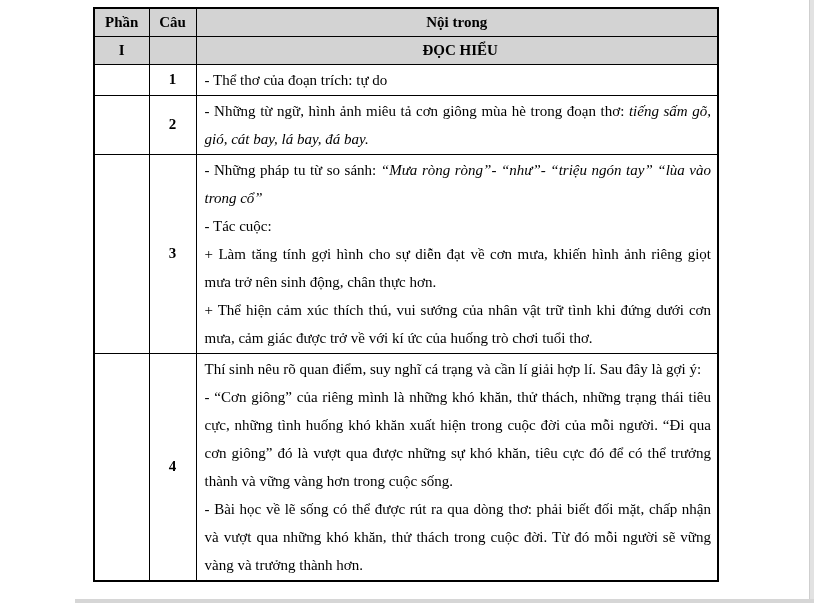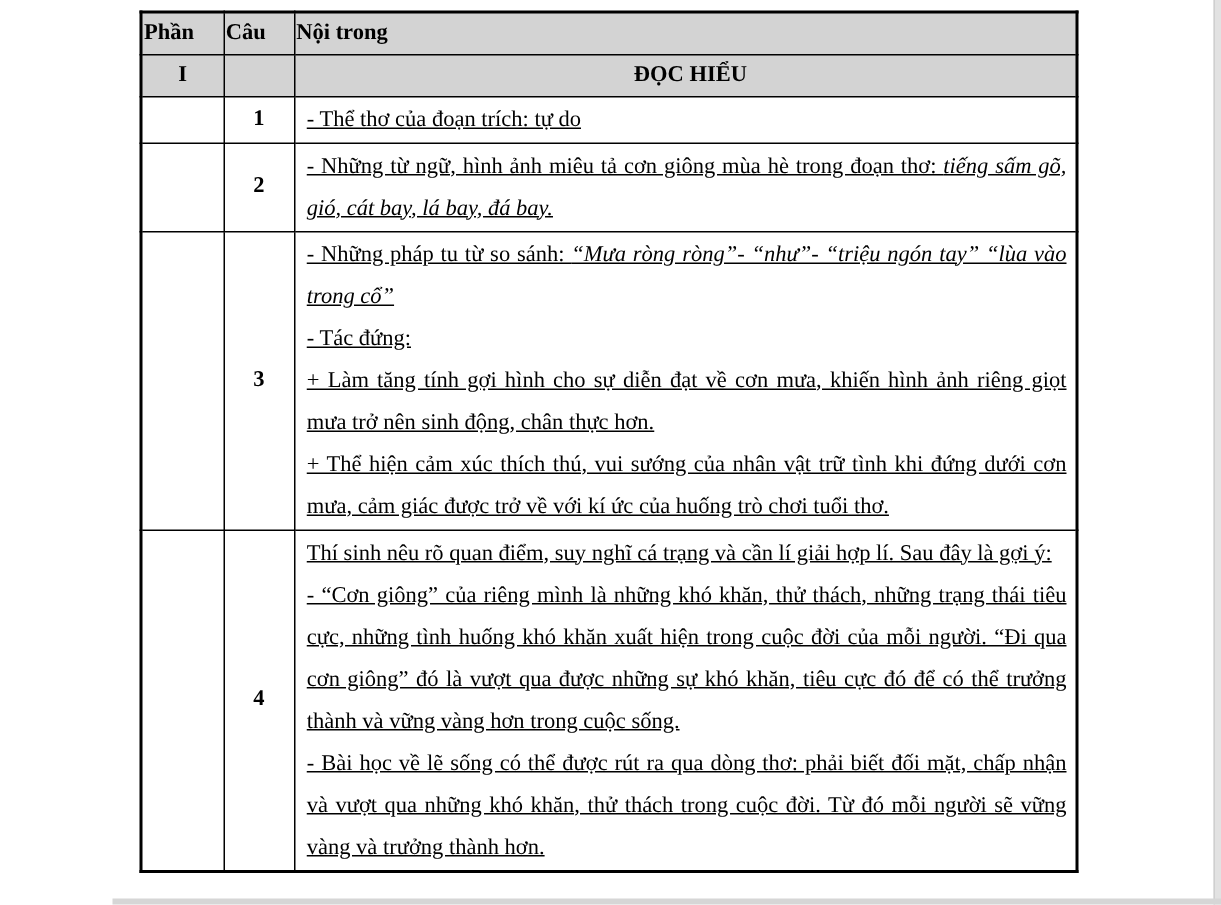--- a/index.html
+++ b/index.html
@@ -31,21 +31,21 @@
     color: #000;
     box-sizing: border-box;
   }
   col.c-phan { width: 55px; }
   col.c-cau  { width: 47px; }
   col.c-noidung { width: 522px; }
 
   tr.header-row th {
     background: var(--header-bg, #d3d3d3);
     font-weight: bold;
-    text-align: left;
+    text-align: center;
     height: 28px;
     vertical-align: middle;
   }
   tr.section-row td {
     background: var(--header-bg, #d3d3d3);
     font-weight: bold;
     height: 28px;
     vertical-align: middle;
   }
   td.phan-cell {
@@ -64,21 +64,20 @@
   }
   td.content-cell {
     vertical-align: middle;
     padding: 1px 6px 1px 8px;
     background: #fff;
   }
   .para {
     margin: 0;
     line-height: 28px;
     text-align: justify;
-    text-decoration: underline;
   }
   .it { font-style: italic; }
 
   .v-scrollbar {
     position: absolute;
     top: 0;
     right: 0;
     width: 4px;
     height: 603px;
     background: var(--scrollbar-c, #e2e2e2);
@@ -127,21 +126,21 @@
     <td class="cau-cell">2</td>
     <td class="content-cell">
           <p class="para"><span>- Những từ ngữ, hình ảnh miêu tả cơn giông mùa hè trong đoạn thơ: </span><span class="it">tiếng sấm gõ, gió, cát bay, lá bay, đá bay.</span></p>
         </td>
   </tr>
       <tr>
     <td class="phan-cell"></td>
     <td class="cau-cell">3</td>
     <td class="content-cell">
           <p class="para"><span>- Những pháp tu từ so sánh: </span><span class="it">“Mưa ròng ròng”- “như”- “triệu ngón tay” “lùa vào trong cổ”</span></p>
-          <p class="para"><span>- Tác đứng:</span></p>
+          <p class="para"><span>- Tác cuộc:</span></p>
           <p class="para"><span>+ Làm tăng tính gợi hình cho sự diễn đạt về cơn mưa, khiến hình ảnh riêng giọt mưa trở nên sinh động, chân thực hơn.</span></p>
           <p class="para"><span>+ Thể hiện cảm xúc thích thú, vui sướng của nhân vật trữ tình khi đứng dưới cơn mưa, cảm giác được trở về với kí ức của huống trò chơi tuổi thơ.</span></p>
         </td>
   </tr>
       <tr>
     <td class="phan-cell"></td>
     <td class="cau-cell">4</td>
     <td class="content-cell">
           <p class="para"><span>Thí sinh nêu rõ quan điểm, suy nghĩ cá trạng và cần lí giải hợp lí. Sau đây là gợi ý:</span></p>
           <p class="para"><span>- “Cơn giông” của riêng mình là những khó khăn, thử thách, những trạng thái tiêu cực, những tình huống khó khăn xuất hiện trong cuộc đời của mỗi người. “Đi qua cơn giông” đó là vượt qua được những sự khó khăn, tiêu cực đó để có thể trưởng thành và vững vàng hơn trong cuộc sống.</span></p>

